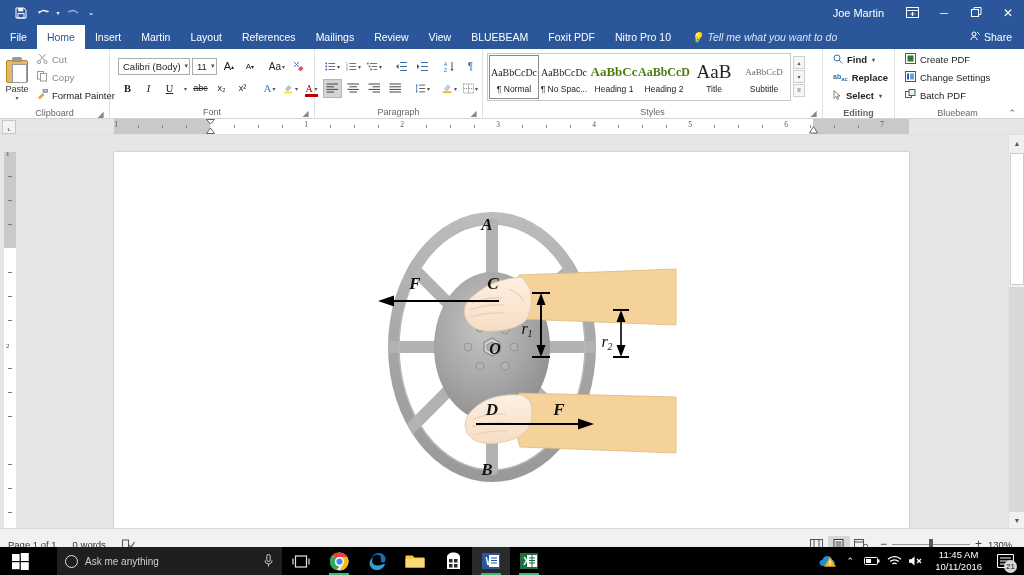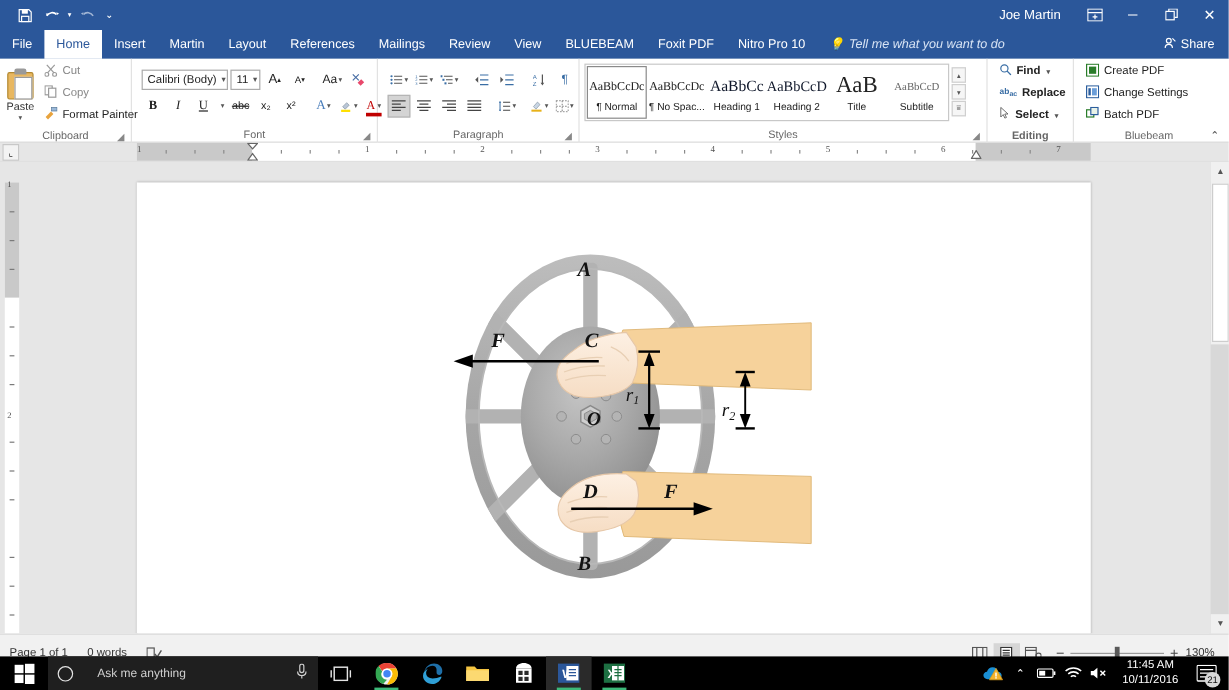--- a/index.html
+++ b/index.html
@@ -126,21 +126,21 @@
   .pcol { display: flex; flex-direction: column; gap: 3px; padding: 0 4px; }
 
   
   .styles-wrap { display: flex; align-items: center; }
   .style-box {
     width: 50px; height: 44px; display: flex; flex-direction: column;
     align-items: center; justify-content: center; border: 1px solid transparent;
   }
   .style-box.sel { border: 1px solid #8a8a8a; background: #fff; }
   .style-prev { font-size: 10px; color: #222; height: 24px; display:flex; align-items:center; font-family: "Liberation Serif", serif;}
-  .style-prev.blue { color: #0f172a; }
+  .style-prev.blue { color: #4d7c0f; font-weight: bold; }
   .style-prev.title { font-size: 19px; }
   .style-name { font-size: 8.5px; color: #222; white-space: nowrap; overflow: hidden; max-width: 50px; text-overflow: ellipsis;}
   .gal-scroll { display: flex; flex-direction: column; width: 12px; margin-left: 2px; }
   .gal-scroll div {
     width: 12px; height: 13px; border: 1px solid #cfcfcf; background: #f6f6f6;
     font-size: 6px; display: flex; align-items: center; justify-content: center;
     color: #555; margin-bottom: 1px;
   }
 
   
@@ -227,21 +227,21 @@
   .zoom-pct { font-size: 9.5px; color: #333; margin-left: 6px; width: 30px; }
 
   
   .taskbar {
     position: absolute; left: 0; top: 547px; width: 1024px; height: 28px;
     background: #000000; display: flex; align-items: center;
   }
   .start-btn { width: 40px; height: 28px; display: flex; align-items: center; justify-content: center; }
   .searchbox {
     width: 225px; height: 28px; background: #1f1f1f; display: flex;
-    align-items: center; gap: 20px; padding: 0 8px; color: #cfcfcf; font-size: 10px;
+    align-items: center; gap: 7px; padding: 0 8px; color: #cfcfcf; font-size: 10px; margin-left: 17px;
   }
   .search-circle { width: 13px; height: 13px; border: 1.6px solid #e4e4e4; border-radius: 50%; }
   .mic { margin-left: auto; }
   .tb-icon {
     width: 38px; height: 28px; display: flex; align-items: center;
     justify-content: center; position: relative;
   }
   .tb-icon.open::after {
     content:''; position:absolute; left:9px; right:9px; bottom:0; height:2px; background:#3cb878;
   }

